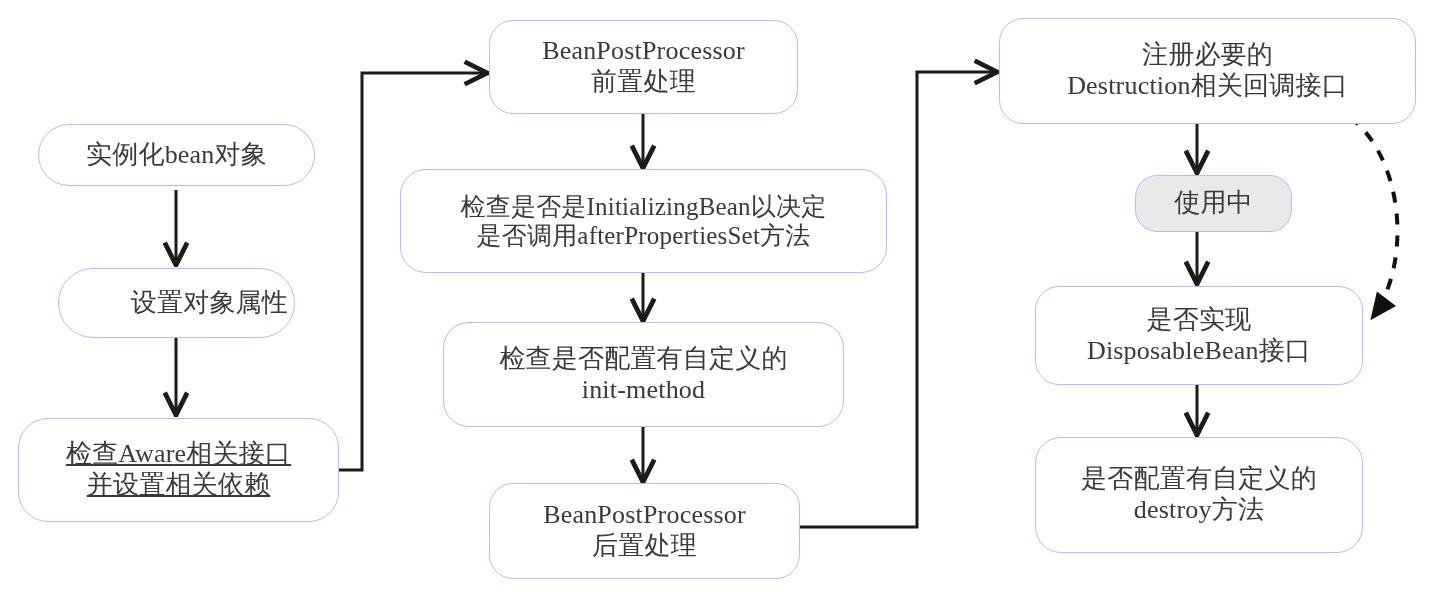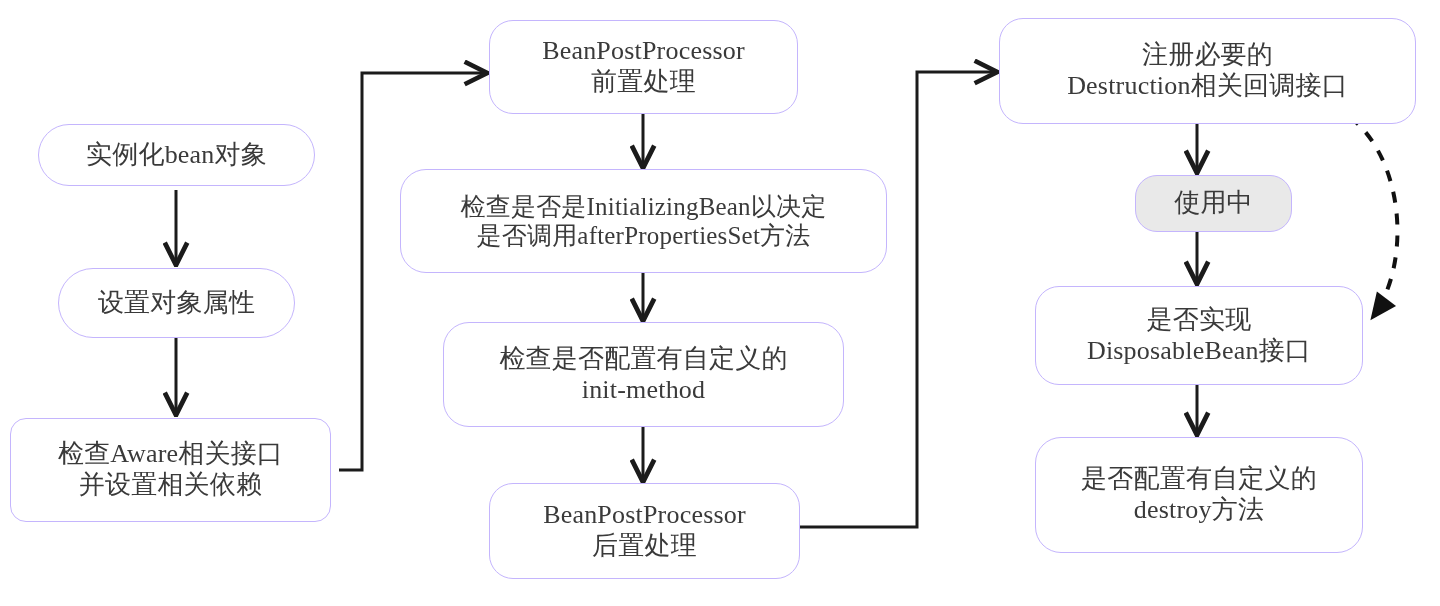--- a/index.html
+++ b/index.html
@@ -91,25 +91,25 @@
       <path d="M 1197 385 L 1197 434" marker-end="url(#arrowOpen)"></path>
     </g>
 
     <path d="M 1350 117 C 1405 160, 1412 265, 1372 318" fill="none" stroke="#111111" stroke-width="4" stroke-dasharray="11 11" stroke-linecap="butt" marker-end="url(#arrowSolid)"></path>
   </svg>
 
   <div class="node fs-26" style="left:38px; top:124px; width:277px; height:62px; border-radius:31px;">
     <span class="txt">实例化bean对象</span>
   </div>
 
-  <div class="node fs-26" style="left:58px; top:268px; width:237px; height:70px; border-radius:35px;">
+  <div class="node fs-26" style="left:58px; top:268px; width:237px; height:70px; border-radius:35px;justify-content:flex-end;">
     <span class="txt">设置对象属性</span>
   </div>
 
-  <div class="node fs-26" style="left:10px; top:418px; width:321px; height:104px; border-radius:16px;">
+  <div class="node fs-26" style="left:18px; top:418px; width:321px; height:104px; border-radius:30px;text-decoration:underline;">
     <span class="txt">检查Aware相关接口
 并设置相关依赖</span>
   </div>
 
   <div class="node fs-26" style="left:489px; top:20px; width:309px; height:94px; border-radius:24px;">
     <span class="txt">BeanPostProcessor
 前置处理</span>
   </div>
 
   <div class="node fs-25" style="left:400px; top:169px; width:487px; height:104px; border-radius:26px;">

